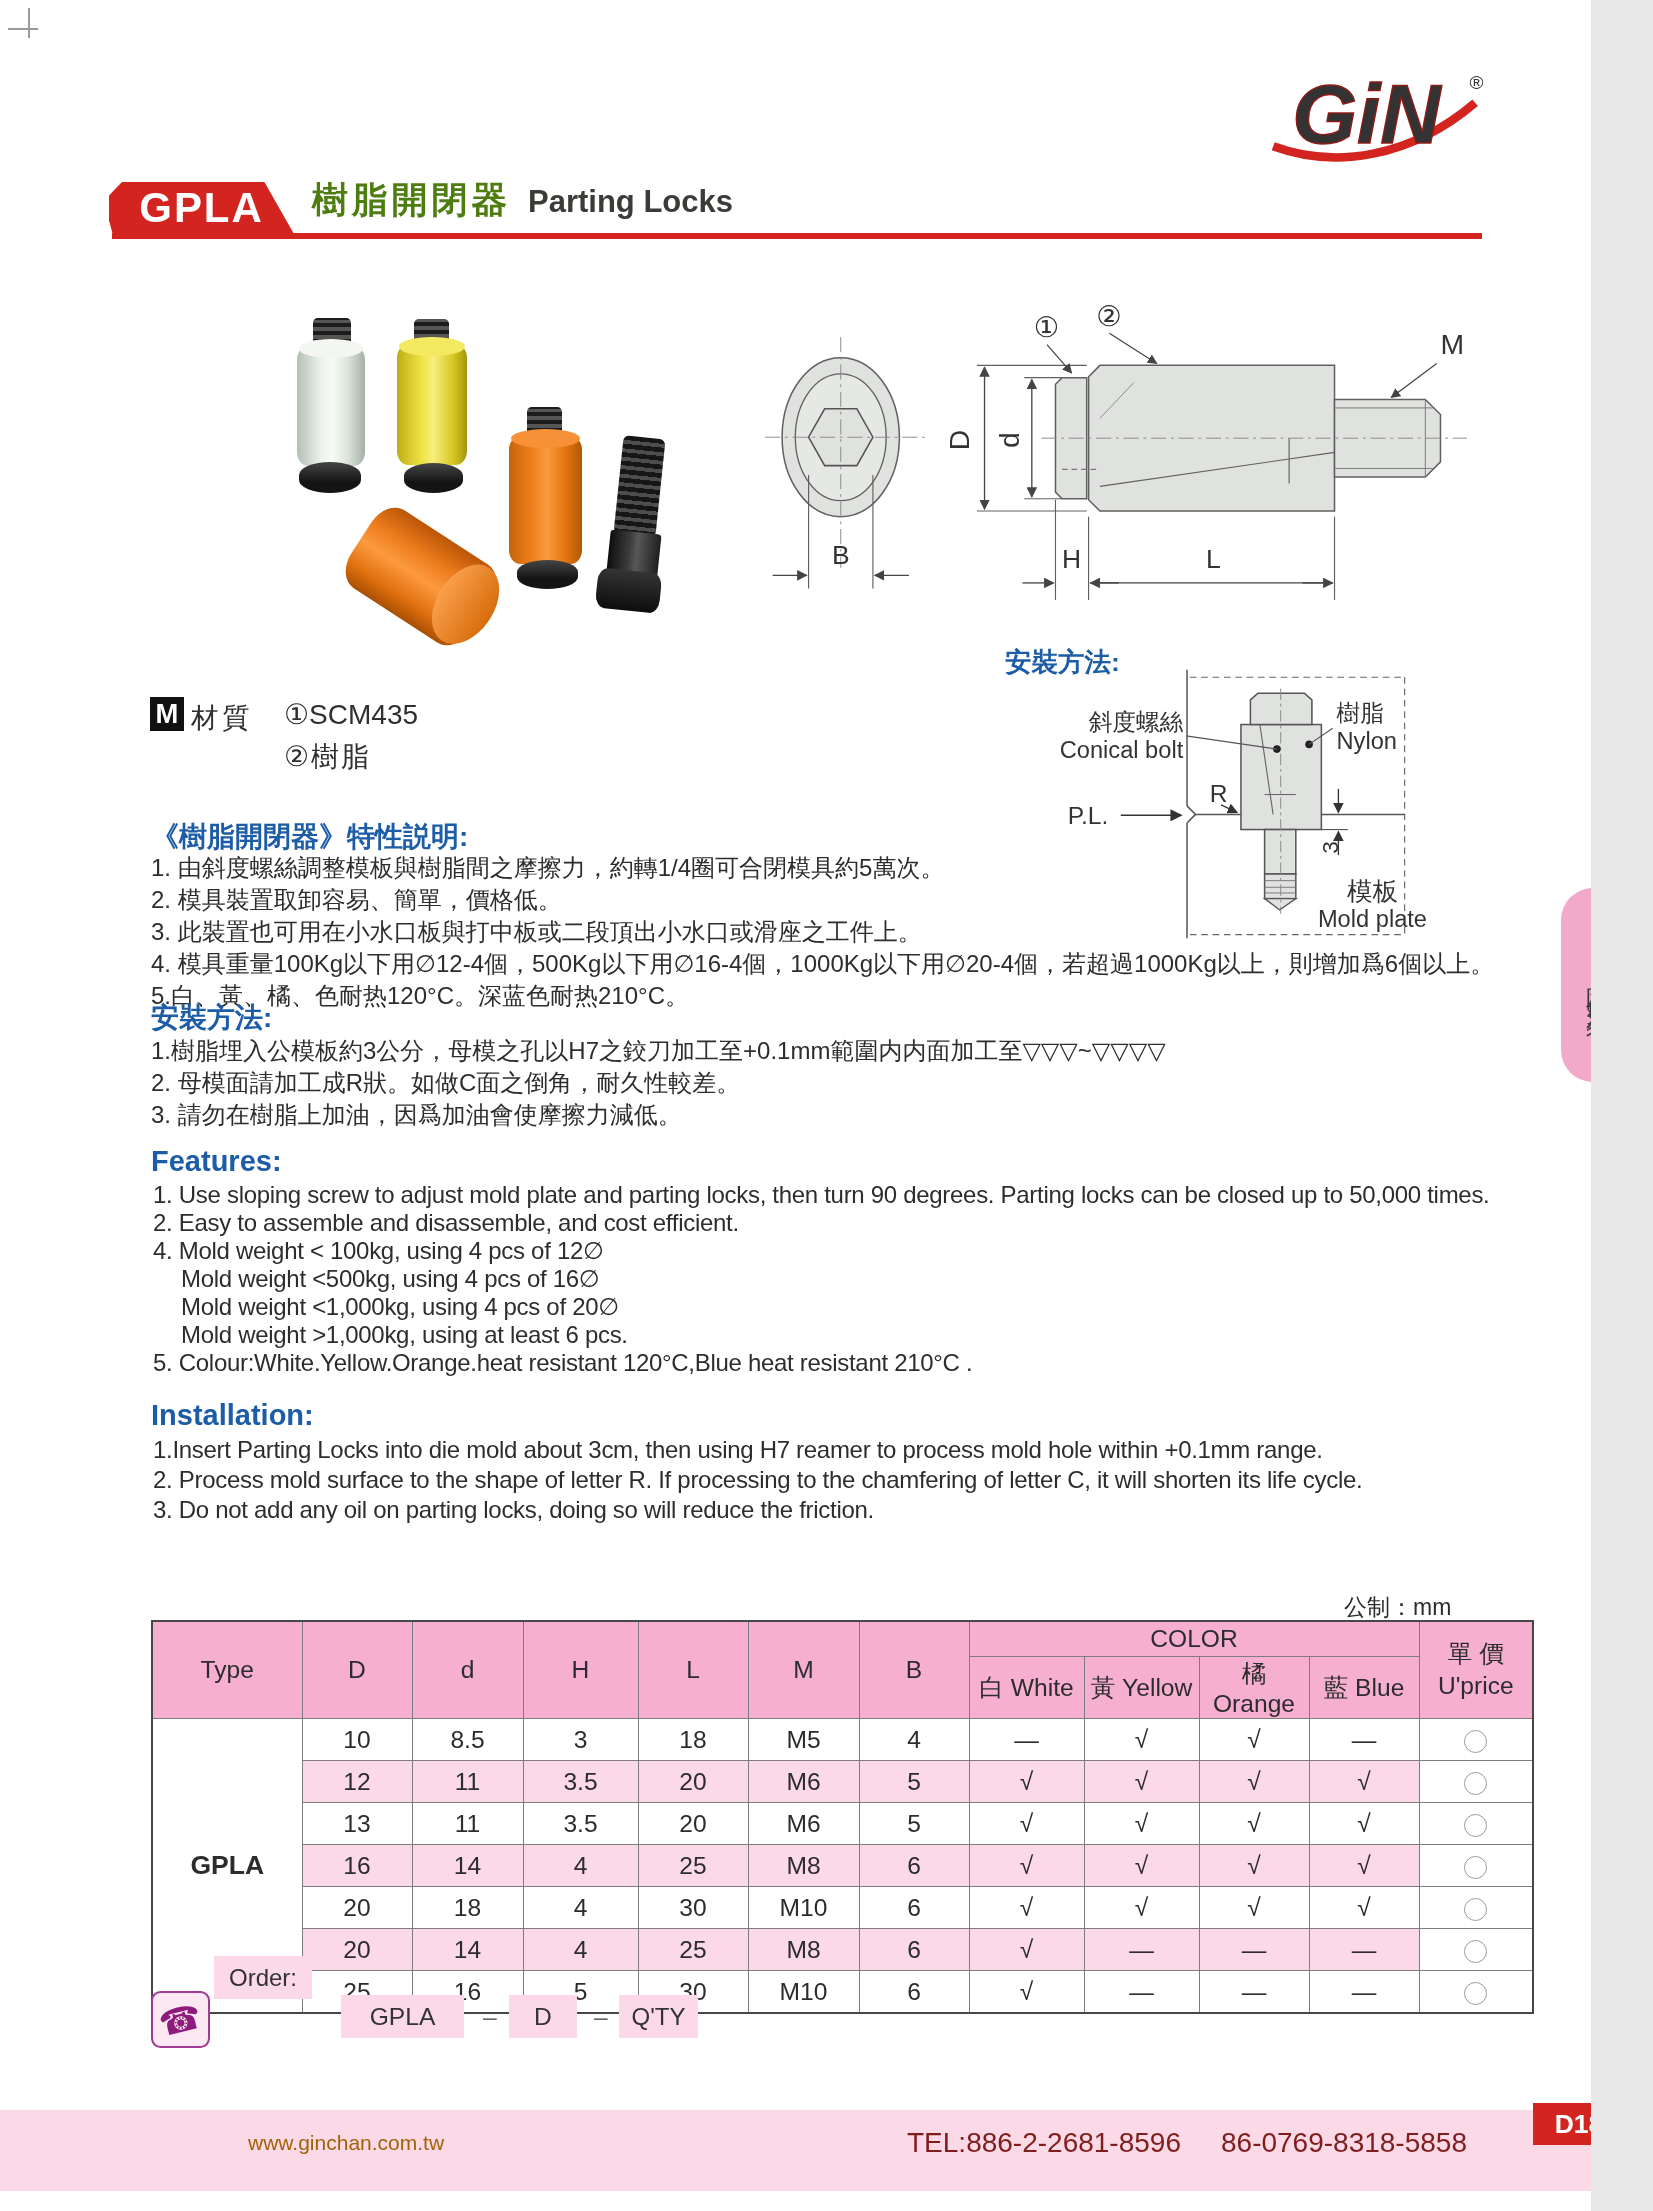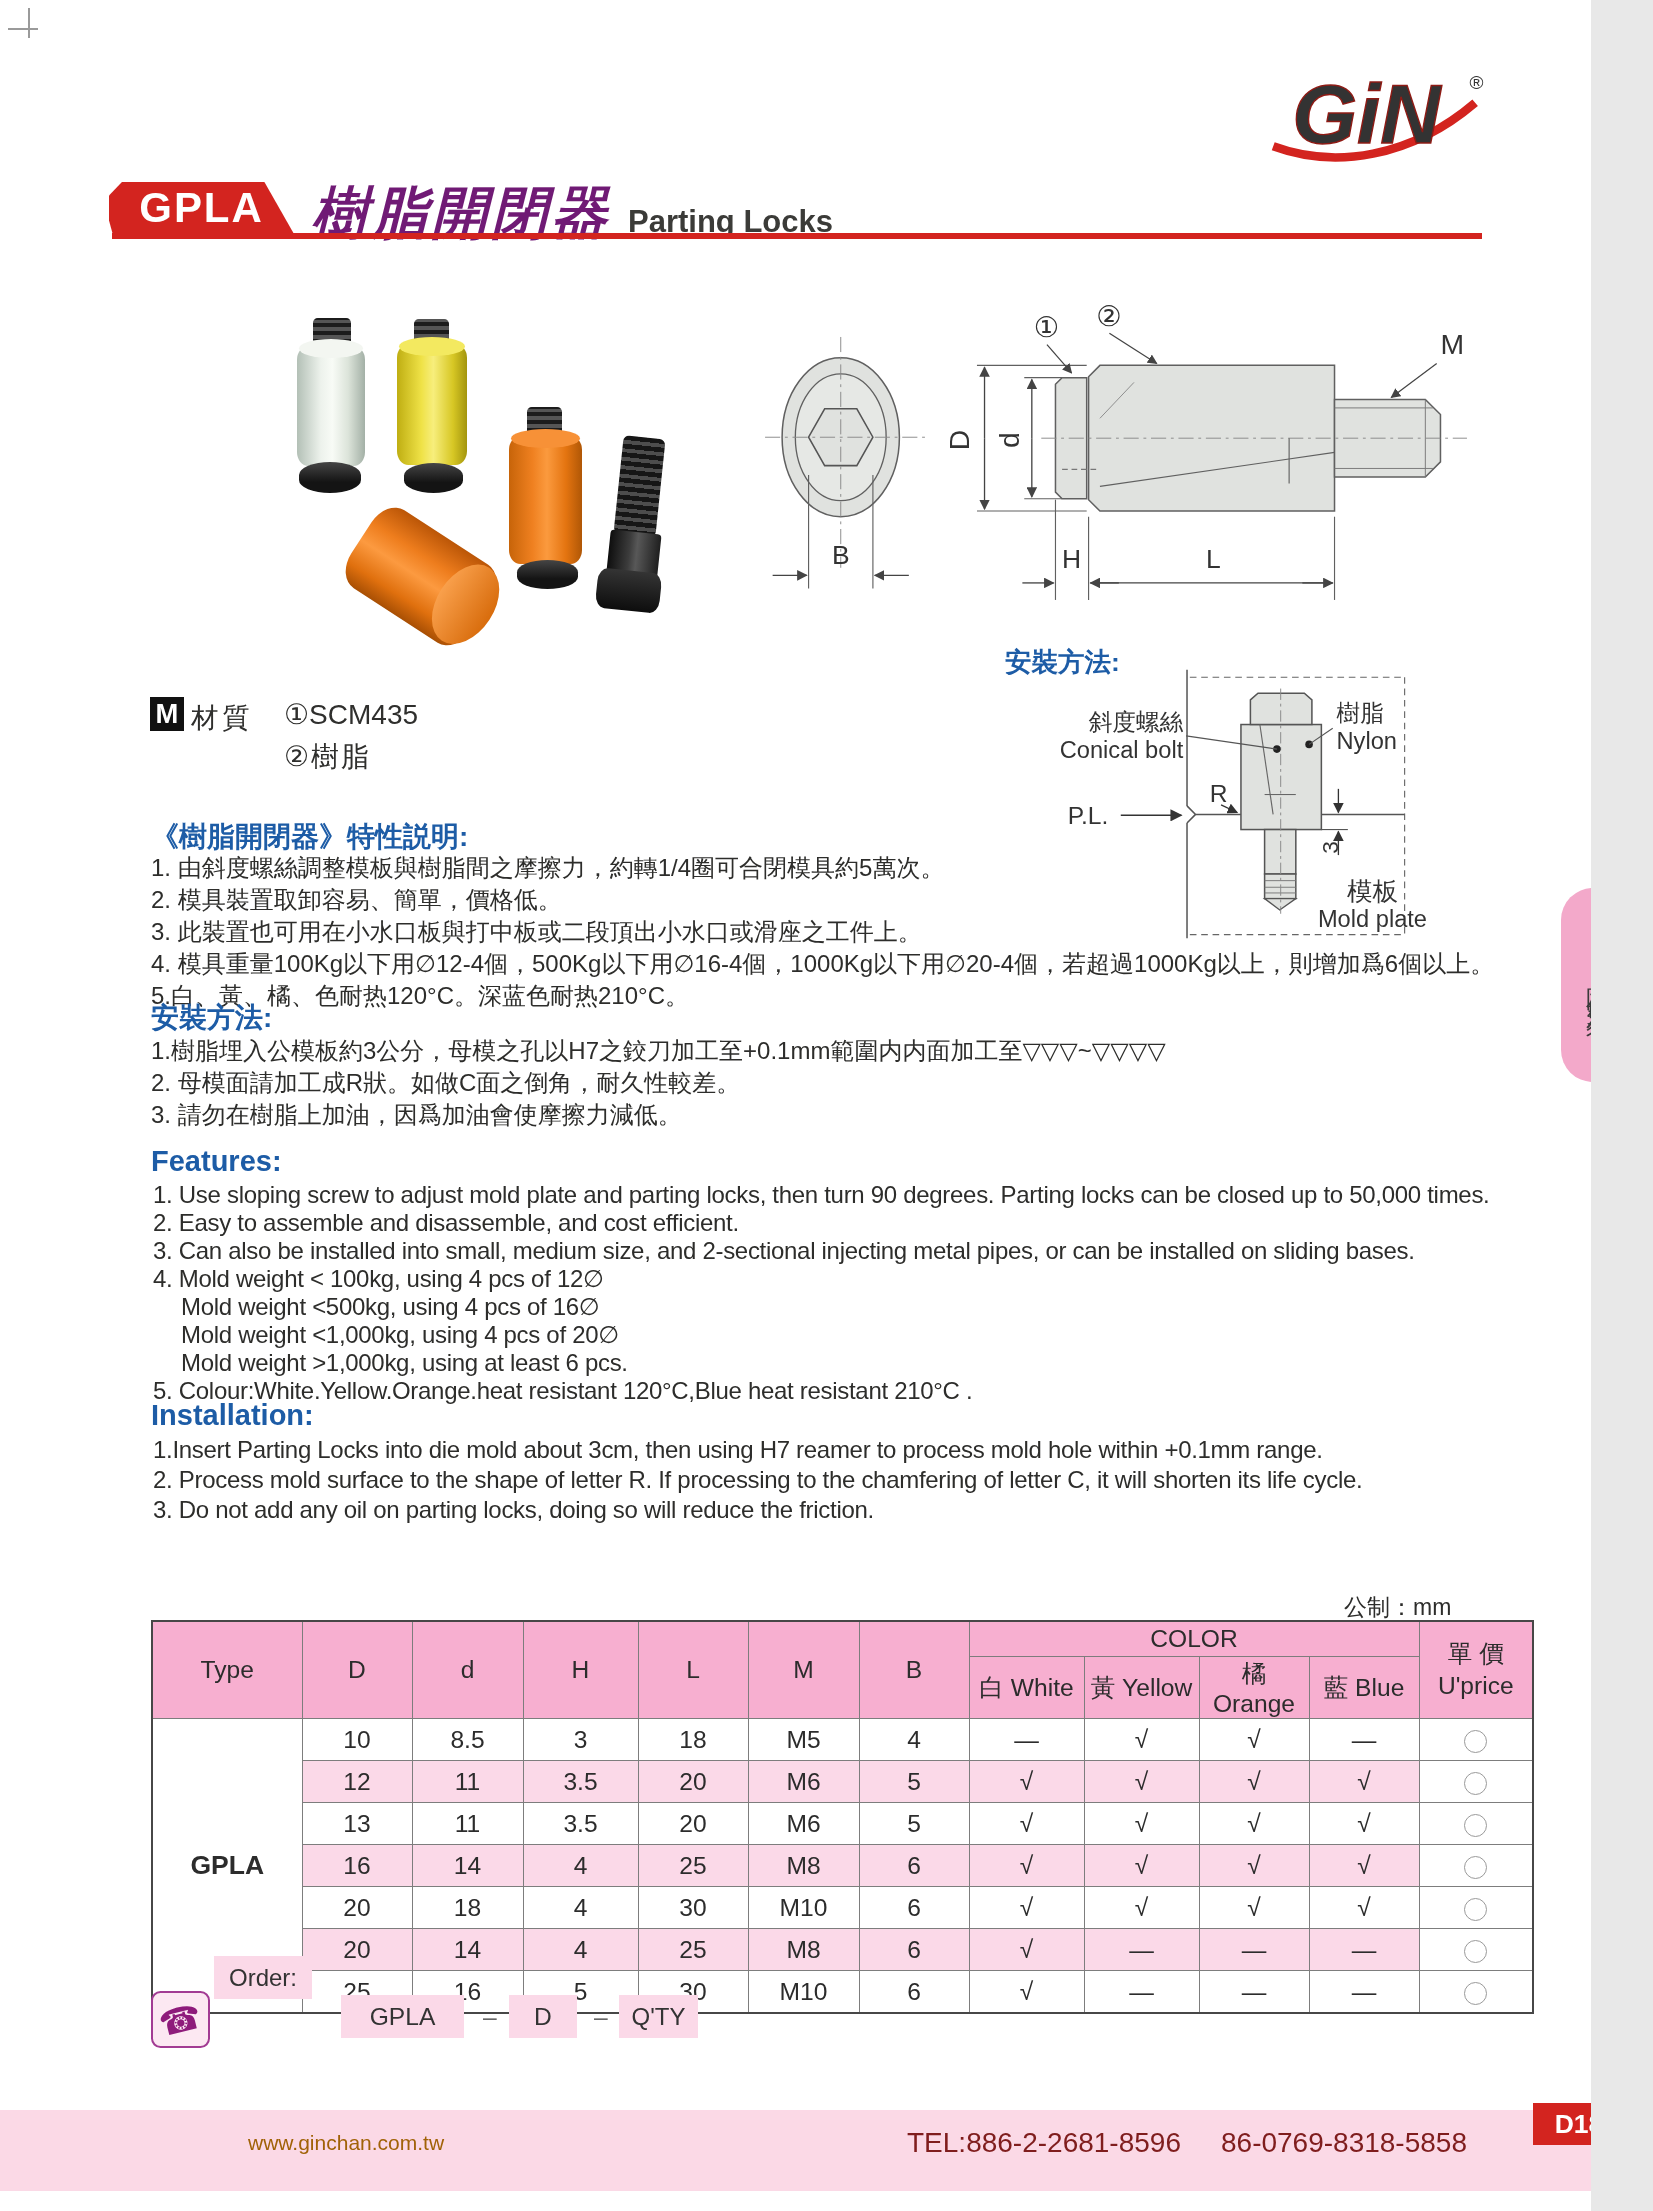--- a/index.html
+++ b/index.html
@@ -10,21 +10,21 @@
 
   
   .logo-svg{left:1259px;top:59px;width:237px;height:114px;}
 
   
   .badge{left:109px;top:182px;width:185px;height:52px;background:#d3241f;
          clip-path:polygon(7% 0,84% 0,100% 100%,2% 100%,0 74%,0 26%);
          display:flex;align-items:center;justify-content:center;}
   .badge span{color:#fff;font-size:42px;font-weight:bold;letter-spacing:1.9px;}
   .title-row{left:312px;top:176px;height:59px;display:flex;align-items:baseline;gap:17px;}
-  .title-zh{font-size:56px;font-weight:bold;color:#701a75;letter-spacing:3.8px;font-style:italic;}
+  .title-zh{font-size:36px;font-weight:bold;color:#4d7c0f;letter-spacing:3.8px;}
   .title-en{font-size:31px;font-weight:bold;color:#3b3b38;}
   .red-rule{left:112px;top:233px;width:1370px;height:5.7px;background:#d3241f;}
 
   
   .stud{background:repeating-linear-gradient(0deg,#1c1c1c 0 3.8px,#555 3.8px 7.6px);border-radius:4.7px 4.7px 0 0;}
   .cyl{border-radius:11.4px/14px;}
   .cyl:before{content:"";position:absolute;left:1.9px;right:1.9px;top:-6.6px;height:19px;border-radius:50%;}
   .cyl-white{background:linear-gradient(90deg,#b3c0b6,#edf2ec 35%,#f8fbf6 52%,#dce4da 75%,#a3b0a6);}
   .cyl-white:before{background:#f3f6f1;}
   .cyl-yellow{background:linear-gradient(90deg,#bfae12,#efe247 35%,#f7ee7c 52%,#d7c724 80%,#a3950e);}
@@ -270,21 +270,20 @@
   <ul class="abs txt zh-list" id="zh-install-list" style="left:151px;top:1035px;width:1391px;">
       <li>1.樹脂埋入公模板約3公分，母模之孔以H7之鉸刀加工至+0.1mm範圍内内面加工至▽▽▽~▽▽▽▽</li>
       <li>2. 母模面請加工成R狀。如做C面之倒角，耐久性較差。</li>
       <li>3. 請勿在樹脂上加油，因爲加油會使摩擦力減低。</li>
     </ul>
 
   <div class="abs blue-h" style="left:151px;top:1145px;font-size:29px;">Features:</div>
   <ul class="abs txt en-list" id="en-features-list" style="left:153px;top:1181px;width:1448px;">
       <li>1. Use sloping screw to adjust mold plate and parting locks, then turn 90 degrees. Parting locks can be closed up to 50,000 times.</li>
       <li>2. Easy to assemble and disassemble, and cost efficient.</li>
-      <li>3. Can also be installed into small, medium size, and 2-sectional injecting metal pipes, or can be installed on sliding bases.</li>
       <li>4. Mold weight &lt; 100kg, using 4 pcs of 12∅</li>
       <li class="sub">Mold weight &lt;500kg, using 4 pcs of 16∅</li>
       <li class="sub">Mold weight &lt;1,000kg, using 4 pcs of 20∅</li>
       <li class="sub">Mold weight &gt;1,000kg, using at least 6 pcs.</li>
       <li>5. Colour:White.Yellow.Orange.heat resistant 120°C,Blue heat resistant 210°C .</li>
     </ul>
 
   <div class="abs blue-h" style="left:151px;top:1399px;font-size:29px;">Installation:</div>
   <ul class="abs txt en-list2" id="en-install-list" style="left:153px;top:1435px;width:1448px;">
       <li>1.Insert Parting Locks into die mold about 3cm, then using H7 reamer to process mold hole within +0.1mm range.</li>

